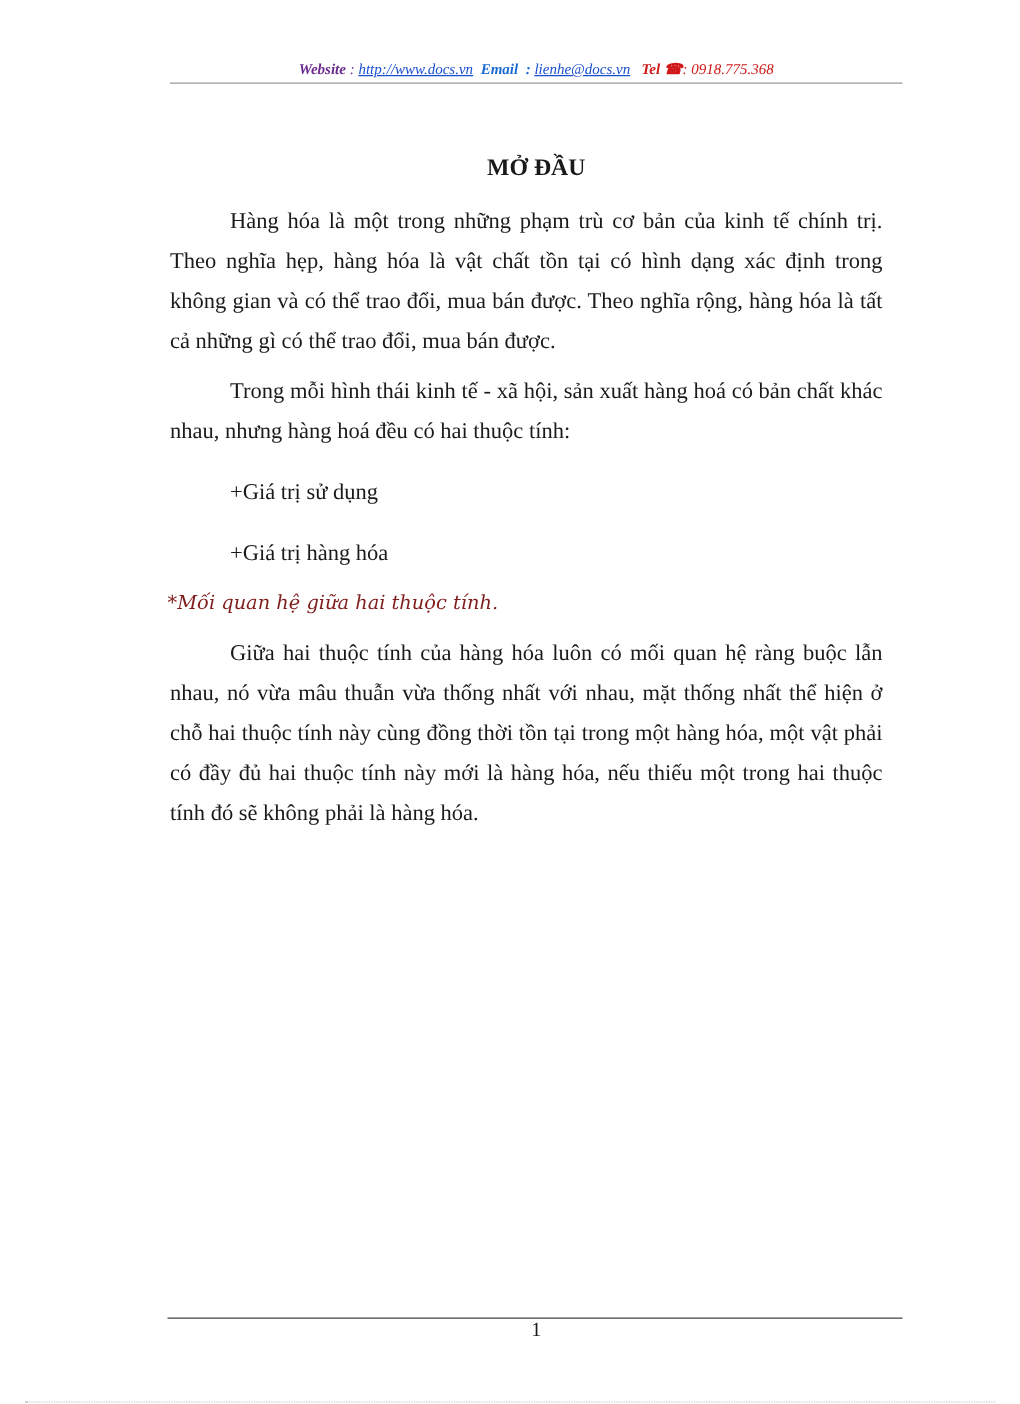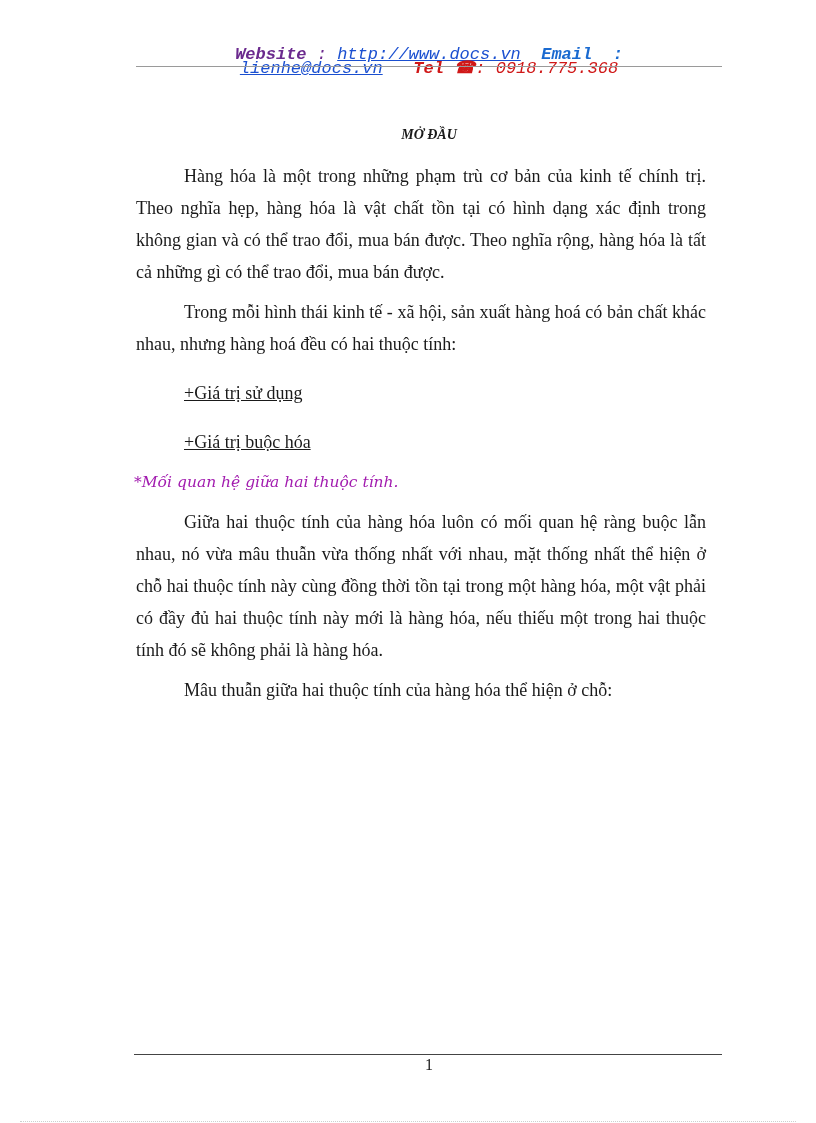--- a/index.html
+++ b/index.html
@@ -1,48 +1,47 @@
 <!DOCTYPE html>
 <html><head>
 <meta charset="utf-8">
 <style>
   html, body { margin: 0; padding: 0; background: #ffffff; }
   body { width: 816px; height: 1123px; position: relative; overflow: hidden; font-family: "Liberation Serif", serif; color: #1a1a1a; }
-  .header { position: absolute; left: 136px; top: 48px; width: 586px; text-align: center; font-family: Liberation Mono, monospace; font-style: italic; font-size: 17px; line-height: 14px; }
+  .header { position: absolute; left: 136px; top: 48px; width: 586px; text-align: center; font-family: Liberation Serif, serif; font-style: italic; font-size: 12px; line-height: 14px; }
   .header-rule { position: absolute; left: 136px; top: 66px; width: 586px; border-top: 1px solid #9a9a9a; }
   .h-lbl-site { color: #6b2a8e; font-weight: bold; }
   .h-sep { color: #6b2a8e; }
   .h-link { color: #1a4fd0; text-decoration: underline; }
   .h-lbl-email { color: #1a6ad0; font-weight: bold; }
   .h-lbl-tel { color: #d01818; font-weight: bold; }
   .h-tel { color: #d01818; }
   .content { position: absolute; left: 136px; top: 118px; width: 586px; font-size: 18px; line-height: 32px; }
-  .title { text-align: center; font-weight: bold; font-size: 14px; margin: 0 0 8px 0; line-height: 34px; font-style: italic; }
+  .title { text-align: center; font-weight: bold; font-size: 19px; margin: 0 0 8px 0; line-height: 34px; }
   .para { text-align: justify; text-indent: 48px; margin: 0 16px 8px 0; }
-  .item { padding-left: 48px; margin: 17px 0 8px 0; text-decoration: underline; }
-  .italic-note { font-family: "DejaVu Serif", serif; font-style: italic; font-size: 15.5px; margin: 0 0 8px -2px; color: #a21caf; }
+  .item { padding-left: 48px; margin: 17px 0 8px 0; }
+  .italic-note { font-family: "DejaVu Serif", serif; font-style: italic; font-size: 15.5px; margin: 0 0 8px -2px; color: #7f1d1d; }
   .subhead { font-weight: bold; font-style: italic; padding-left: 48px; margin: 6px 0 0 0; }
   .footer-rule { position: absolute; left: 134px; top: 1054px; width: 588px; border-top: 1px solid #444; }
   .page-num { position: absolute; left: 136px; top: 1056px; width: 586px; text-align: center; font-size: 16px; }
   .page-edge { position: absolute; left: 20px; top: 1121px; width: 776px; border-top: 1px dotted #cfcfcf; }
 </style>
 </head>
 <body>
 
 <div class="header">
   <span class="h-lbl-site">Website</span><span class="h-sep"> : </span><span class="h-link">http://www.docs.vn</span>&nbsp;&nbsp;<span class="h-lbl-email">Email</span>&nbsp;<span class="h-lbl-email"> : </span><span class="h-link">lienhe@docs.vn</span>&nbsp;&nbsp;&nbsp;<span class="h-lbl-tel">Tel</span>&nbsp;<span class="h-lbl-tel">☎</span><span class="h-tel">: </span><span class="h-tel">0918.775.368</span>
 </div>
 <div class="header-rule"></div>
 
 <div class="content">
   <div class="title">MỞ ĐẦU</div>
   <p class="para">Hàng hóa là một trong những phạm trù cơ bản của kinh tế chính trị. Theo nghĩa hẹp, hàng hóa là vật chất tồn tại có hình dạng xác định trong không gian và có thể trao đổi, mua bán được. Theo nghĩa rộng, hàng hóa là tất cả những gì có thể trao đổi, mua bán được.</p>
   <p class="para">Trong mỗi hình thái kinh tế - xã hội, sản xuất hàng hoá có bản chất khác nhau, nhưng hàng hoá đều có hai thuộc tính:</p>
   <p class="item">+Giá trị sử dụng</p>
-  <p class="item">+Giá trị buộc hóa</p>
+  <p class="item">+Giá trị hàng hóa</p>
   <p class="italic-note">*Mối quan hệ giữa hai thuộc tính.</p>
   <p class="para">Giữa hai thuộc tính của hàng hóa luôn có mối quan hệ ràng buộc lẫn nhau, nó vừa mâu thuẫn vừa thống nhất với nhau, mặt thống nhất thể hiện ở chỗ hai thuộc tính này cùng đồng thời tồn tại trong một hàng hóa, một vật phải có đầy đủ hai thuộc tính này mới là hàng hóa, nếu thiếu một trong hai thuộc tính đó sẽ không phải là hàng hóa.</p>
-  <p class="para">Mâu thuẫn giữa hai thuộc tính của hàng hóa thể hiện ở chỗ:</p>
 </div>
 
 <div class="footer-rule"></div>
 <div class="page-num">1</div>
 <div class="page-edge"></div>
 
 </body></html>

